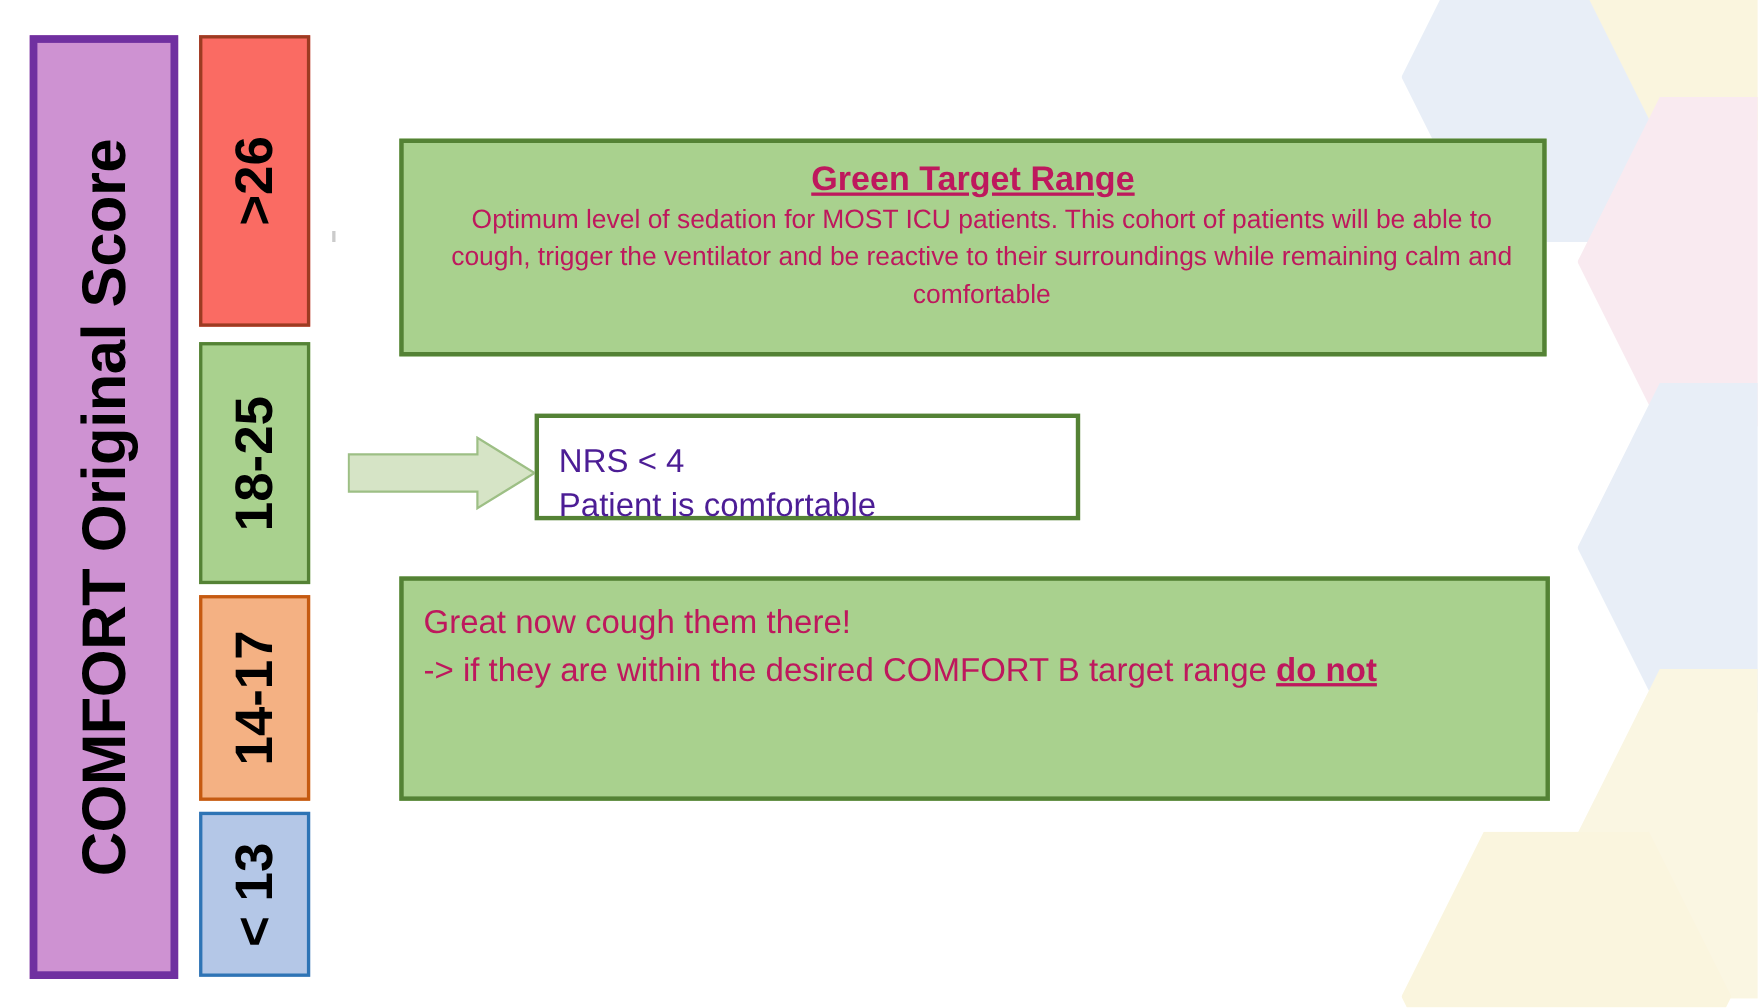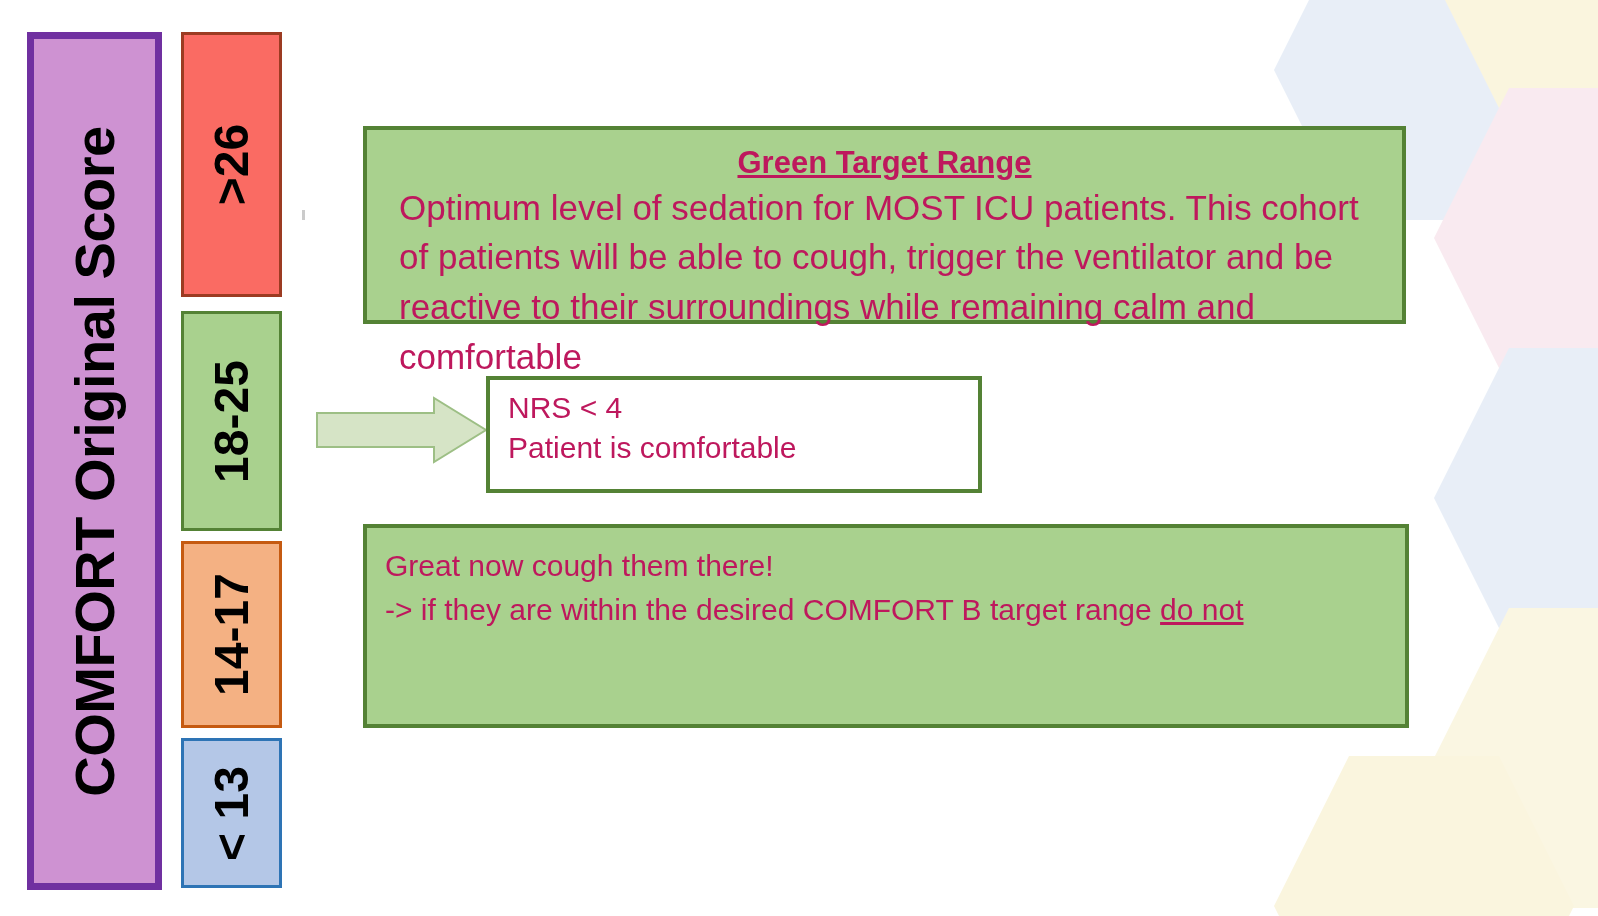--- a/index.html
+++ b/index.html
@@ -92,63 +92,63 @@
     padding: 14px 16px 0 16px;
   }
   #target-range-title {
     text-align: center;
     font-size: 31px;
     font-weight: bold;
     text-decoration: underline;
     line-height: 1.25;
   }
   #target-range-body {
-    font-size: 35px;
+    font-size: 24px;
     line-height: 1.42;
-    text-align: left;
+    text-align: center;
     margin-left: 16px;
   }
 
   #keep-box {
     left: 363px;
     top: 524px;
     width: 1046px;
     height: 204px;
     padding: 16px 18px 0 18px;
   }
   .keep-line {
     font-size: 30px;
     line-height: 1.47;
   }
   .underline-bold {
-    font-weight: normal;
+    font-weight: bold;
     text-decoration: underline;
   }
 
   
   #nrs-arrow {
     position: absolute;
     left: 316px;
     top: 396px;
     width: 172px;
     height: 68px;
   }
 
   
   #nrs-box {
     position: absolute;
     left: 486px;
     top: 376px;
     width: 496px;
-    height: 117px;
+    height: 97px;
     background: #ffffff;
     border: 4px solid #548235;
     box-sizing: border-box;
-    padding: 8px 0 0 18px;
-    color: #be185d;
+    padding: 20px 0 0 18px;
+    color: #4c1d95;
   }
   #nrs-value {
     font-size: 30px;
     line-height: 1.32;
   }
   #nrs-status {
     font-size: 30px;
     font-weight: normal;
     line-height: 1.32;
   }

